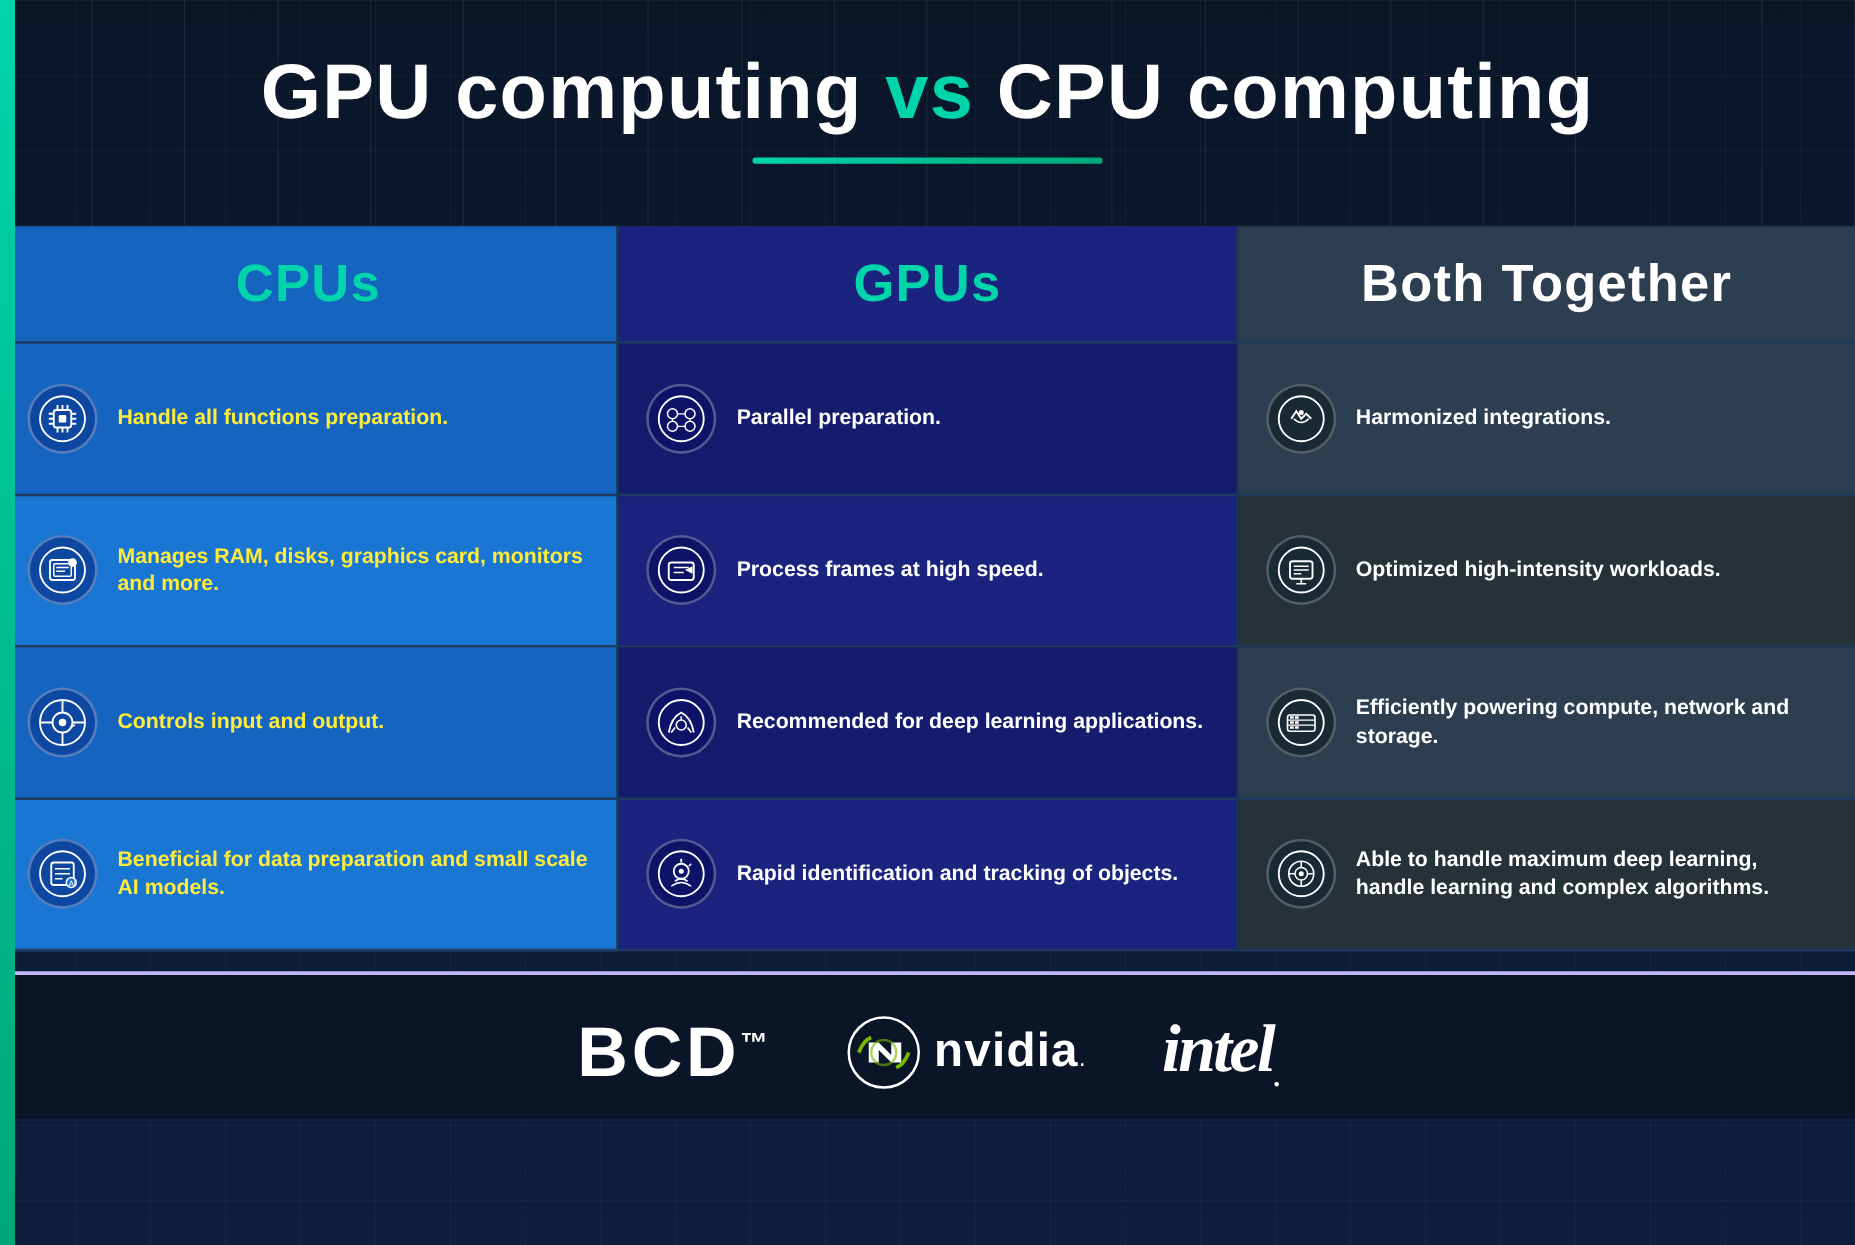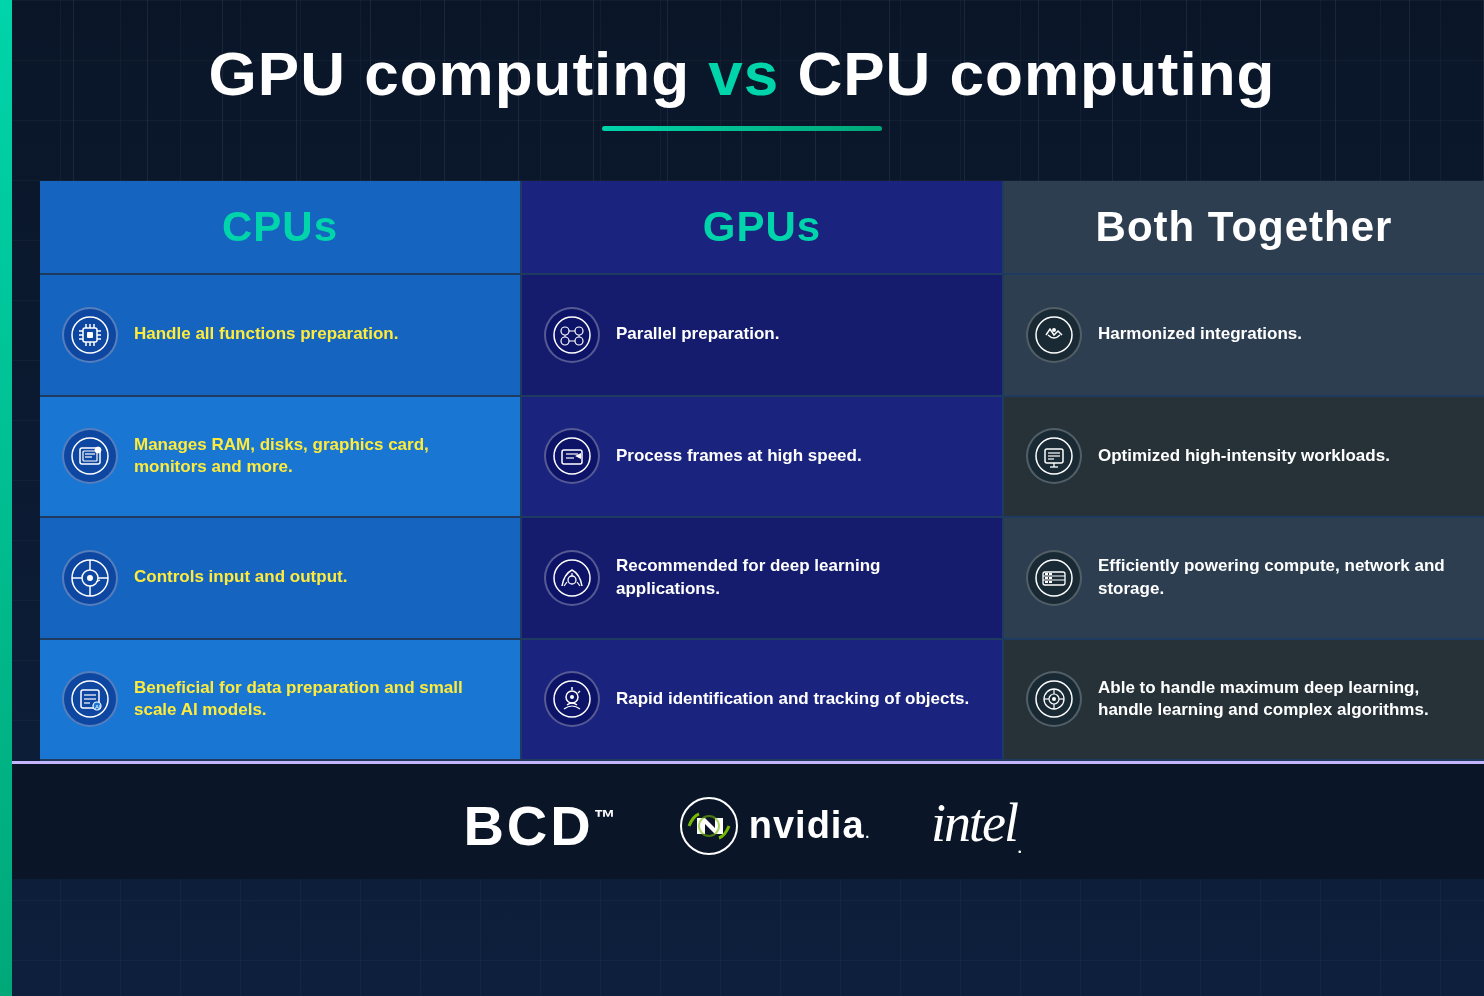--- a/index.html
+++ b/index.html
@@ -56,24 +56,23 @@
       height: 5px;
       background: linear-gradient(90deg, #00d4aa, #00a878);
       margin: 18px auto 0;
       border-radius: 3px;
     }
 
     
     .main-content {
       position: relative;
       z-index: 2;
-      margin: 20px 0 0;
+      margin: 20px 0 16px;
       display: flex;
       height: 580px;
-      padding-left: 40px;
     }
 
     
     .column {
       flex: 1;
       border-right: 2px solid #1e3a5f;
       display: flex;
       flex-direction: column;
     }
 
@@ -508,15 +507,15 @@
       <circle cx="30" cy="30" r="28" stroke="white" stroke-width="2" fill="none"></circle>
       <path d="M18 22 L18 38 L26 38 L26 28 L36 38 L44 38 L44 22 L36 22 L36 32 L26 22 Z" fill="white"></path>
       <path d="M10 30 Q14 20 20 18" stroke="#76b900" stroke-width="3" fill="none"></path>
       <path d="M50 30 Q46 40 40 42" stroke="#76b900" stroke-width="3" fill="none"></path>
       <circle cx="30" cy="30" r="10" stroke="#76b900" stroke-width="2" fill="none" opacity="0.6"></circle>
     </svg>
     <span style="font-size: 38px; font-weight: 700; color: #ffffff; letter-spacing: 1px; font-family: Arial Black, sans-serif;">nvidia<span style="font-size:20px; font-weight:400">.</span></span>
   </div>
 
   <div class="footer-brand">
-    <span style="font-size: 54px; font-weight: 400; color: #ffffff; font-style: italic; letter-spacing: -2px; font-family: Georgia, serif;">intel<span style="font-size:22px; font-style: normal; vertical-align: sub;">.</span></span>
+    <span style="font-size: 54px; font-weight: 700; color: #ffffff; font-style: italic; letter-spacing: -2px; font-family: Georgia, serif;">intel<span style="font-size:22px; font-style: normal; vertical-align: sub;">.</span></span>
   </div>
 </div>
 
 </body></html>

